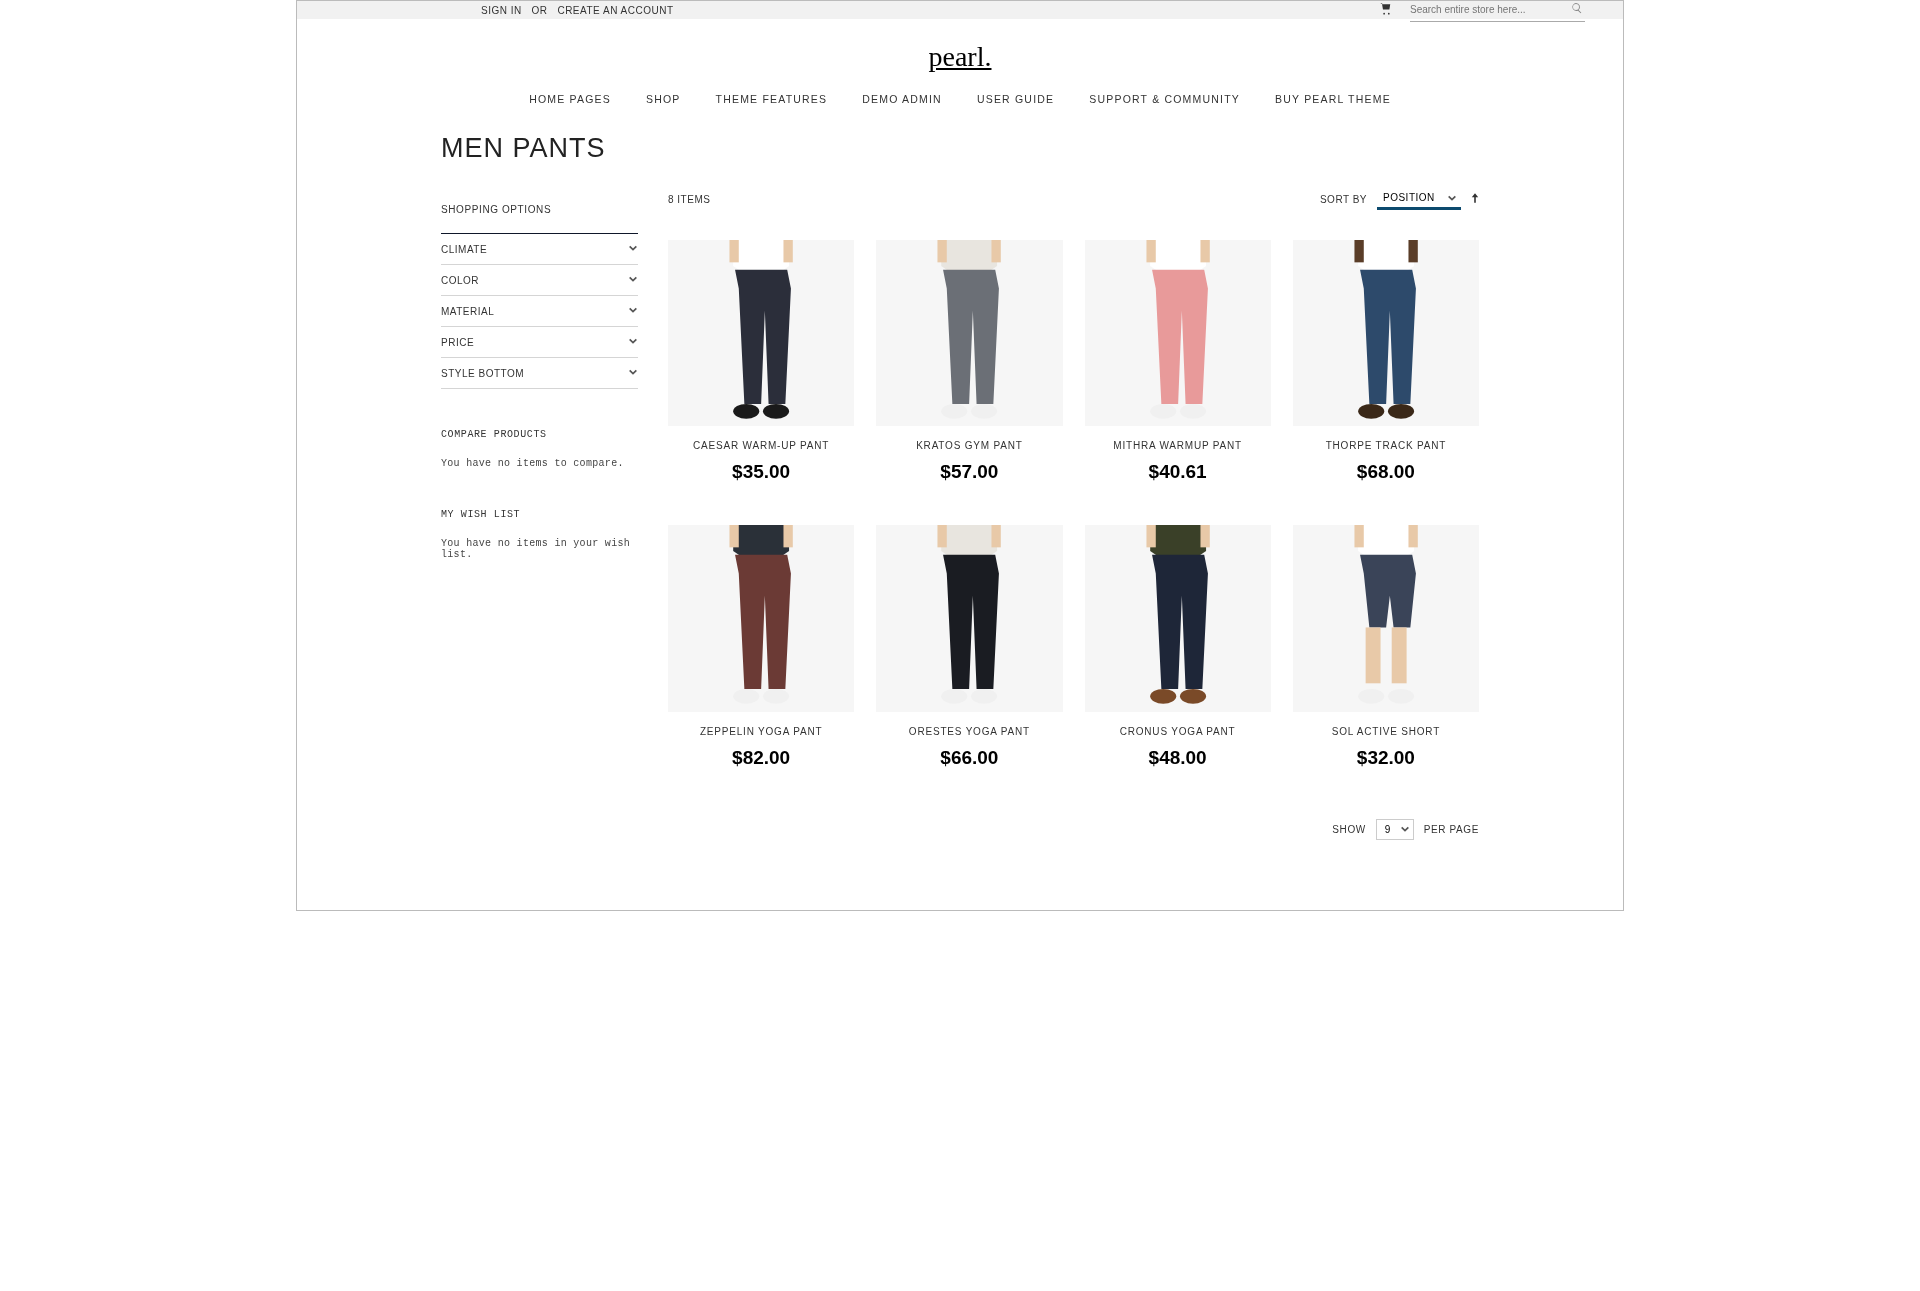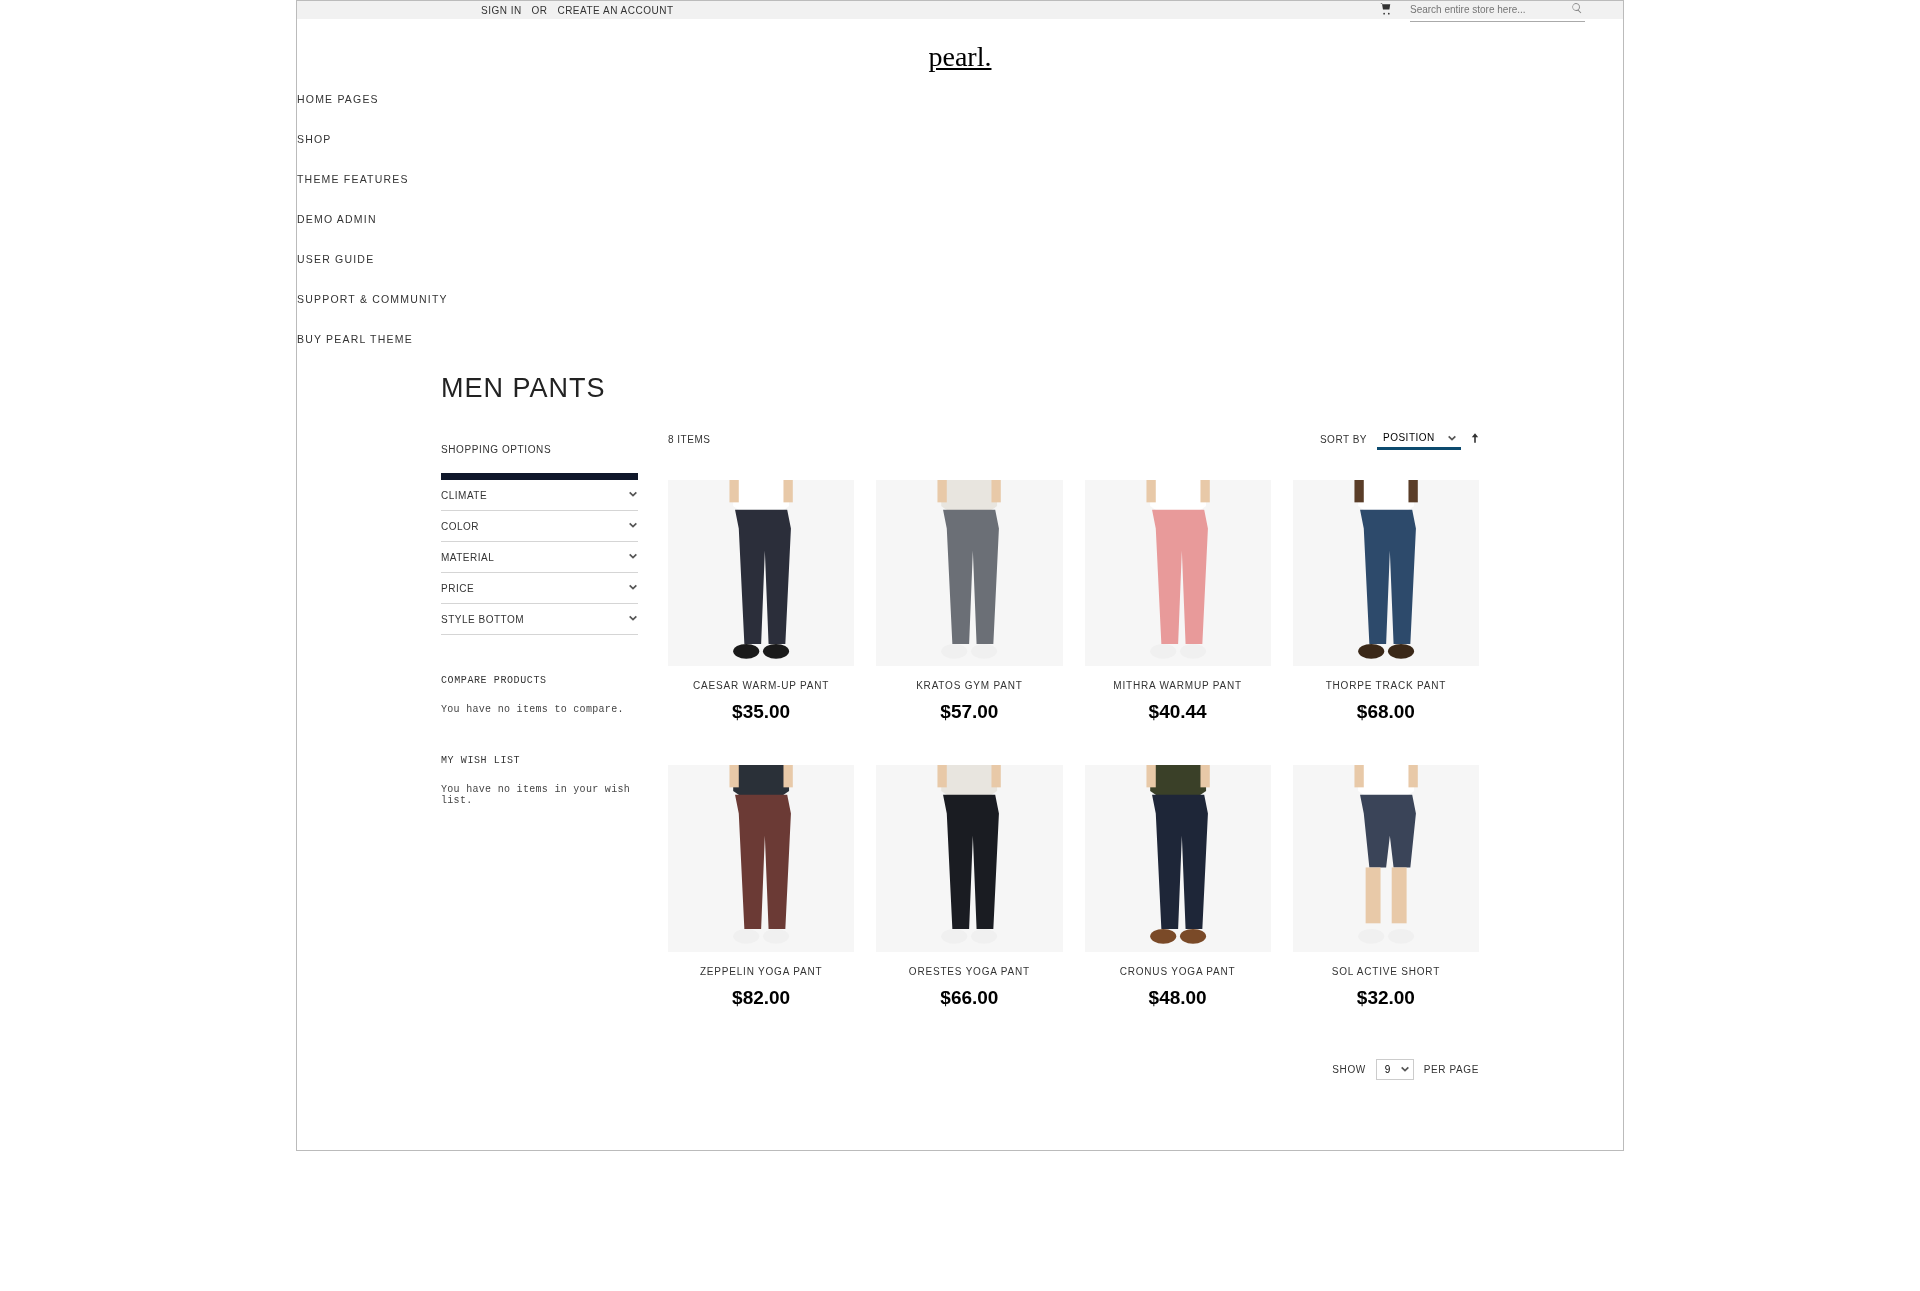--- a/index.html
+++ b/index.html
@@ -15,35 +15,35 @@
 .search-wrap { position: relative; width: 175px; border-bottom: 1px solid #aaa; display: flex; align-items: center; }
 .search-wrap input { border: none; outline: none; background: transparent; font-size: 10px; padding: 6px 20px 6px 0; width: 100%; }
 .search-wrap .mag { position: absolute; right: 2px; top: 4px; }
 .search-wrap .mag svg { width: 12px; height: 12px; fill: #888; }
 
 
 .logo-row { text-align: center; padding: 22px 0 6px; }
 .logo { font-family: Georgia, 'Times New Roman', serif; font-size: 28px; letter-spacing: 0px; color: #000; }
 
 
-.main-nav { display: flex; gap: 28px; padding: 14px 0 18px; flex-direction: column; }
+.main-nav { display: flex; justify-content: center; gap: 35px; padding: 14px 0 18px; }
 .main-nav a { font-size: 10.5px; letter-spacing: 1.2px; color: #333; text-decoration: none; font-weight: 500; }
 
 
 .page-title { padding: 10px 0 20px 144px; }
 .page-title h1 { font-size: 27px; font-weight: 500; letter-spacing: 1px; color: #222; }
 
 
 .columns { display: flex; padding: 0 144px 40px; gap: 30px; }
 
 
 .sidebar { width: 197px; flex-shrink: 0; padding-top: 20px; }
 .sb-section-title { font-size: 10px; letter-spacing: 0.6px; color: #333; font-weight: 500; margin-bottom: 18px; }
 .filter-row { display: flex; justify-content: space-between; align-items: center; padding: 9px 0; border-bottom: 1px solid #d5d5d5; cursor: pointer; }
-.filter-row:first-of-type { border-top: 7px solid #0f172a; }
+.filter-row:first-of-type { border-top: 1px solid #0f172a; }
 .filter-row span { font-size: 10px; letter-spacing: 0.5px; color: #333; }
 .chev svg { width: 10px; height: 10px; stroke: #555; stroke-width: 2; fill: none; }
 .sb-block { margin-top: 40px; font-family: Liberation Mono, monospace; }
 .sb-text { font-size: 10px; color: #444; letter-spacing: 0.3px; margin-top: 4px; }
 
 
 .main { flex: 1; }
 .toolbar { display: flex; justify-content: space-between; align-items: center; padding: 4px 0 30px; }
 .count { font-size: 10px; letter-spacing: 0.5px; color: #333; }
 .sort-wrap { display: flex; align-items: center; gap: 10px; font-size: 10px; letter-spacing: 0.5px; }
@@ -230,21 +230,21 @@
     <rect x="33" y="0" width="5" height="12" fill="#e8c9a8"></rect>
     <rect x="62" y="0" width="5" height="12" fill="#e8c9a8"></rect>
 
     <path d="M36 16 h28 l2 10 l-3 62 h-9 l-2 -50 l-2 50 h-9 l-3 -62 z" fill="#e89a9a"></path>
 
     <ellipse cx="42" cy="92" rx="7" ry="4" fill="#f0f0f0"></ellipse>
     <ellipse cx="58" cy="92" rx="7" ry="4" fill="#f0f0f0"></ellipse>
   </svg>
             </a>
             <a href="#" class="pname" style="display: block; text-decoration: none;">MITHRA WARMUP PANT</a>
-            <div class="price">$40.44</div>
+            <div class="price">$40.61</div>
           </div>
           <div class="card">
             <a href="#" class="img-box">
   <svg viewBox="0 0 100 100" preserveAspectRatio="xMidYEnd slice">
     <rect width="100" height="100" fill="#f6f6f6"></rect>
 
     <path d="M35 0 h30 v14 q-6 5 -15 5 q-9 0 -15 -5 z" fill="#ffffff"></path>
 
     <rect x="33" y="0" width="5" height="12" fill="#5a3d28"></rect>
     <rect x="62" y="0" width="5" height="12" fill="#5a3d28"></rect>

